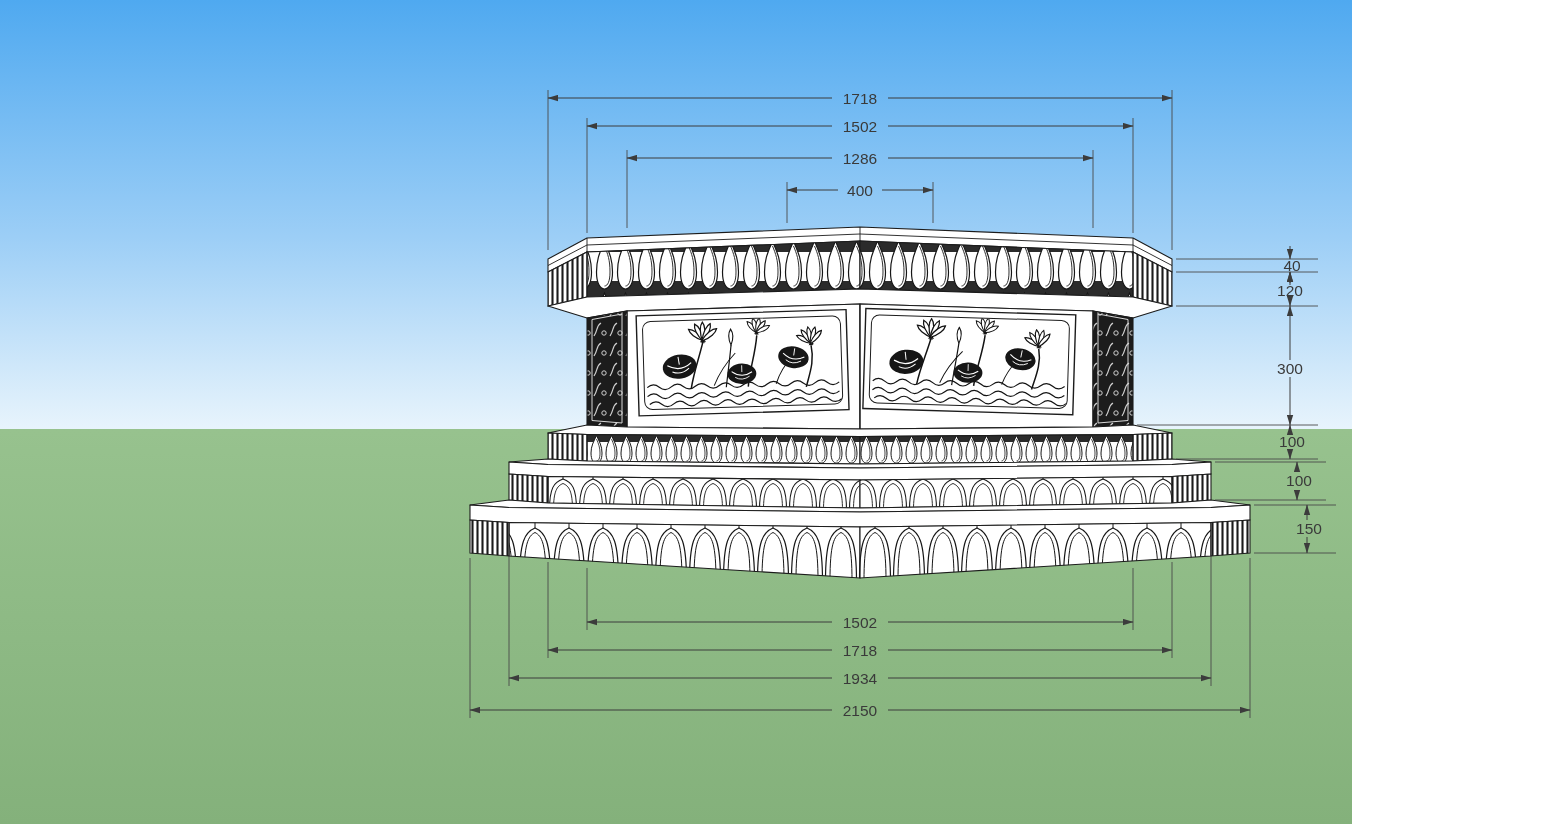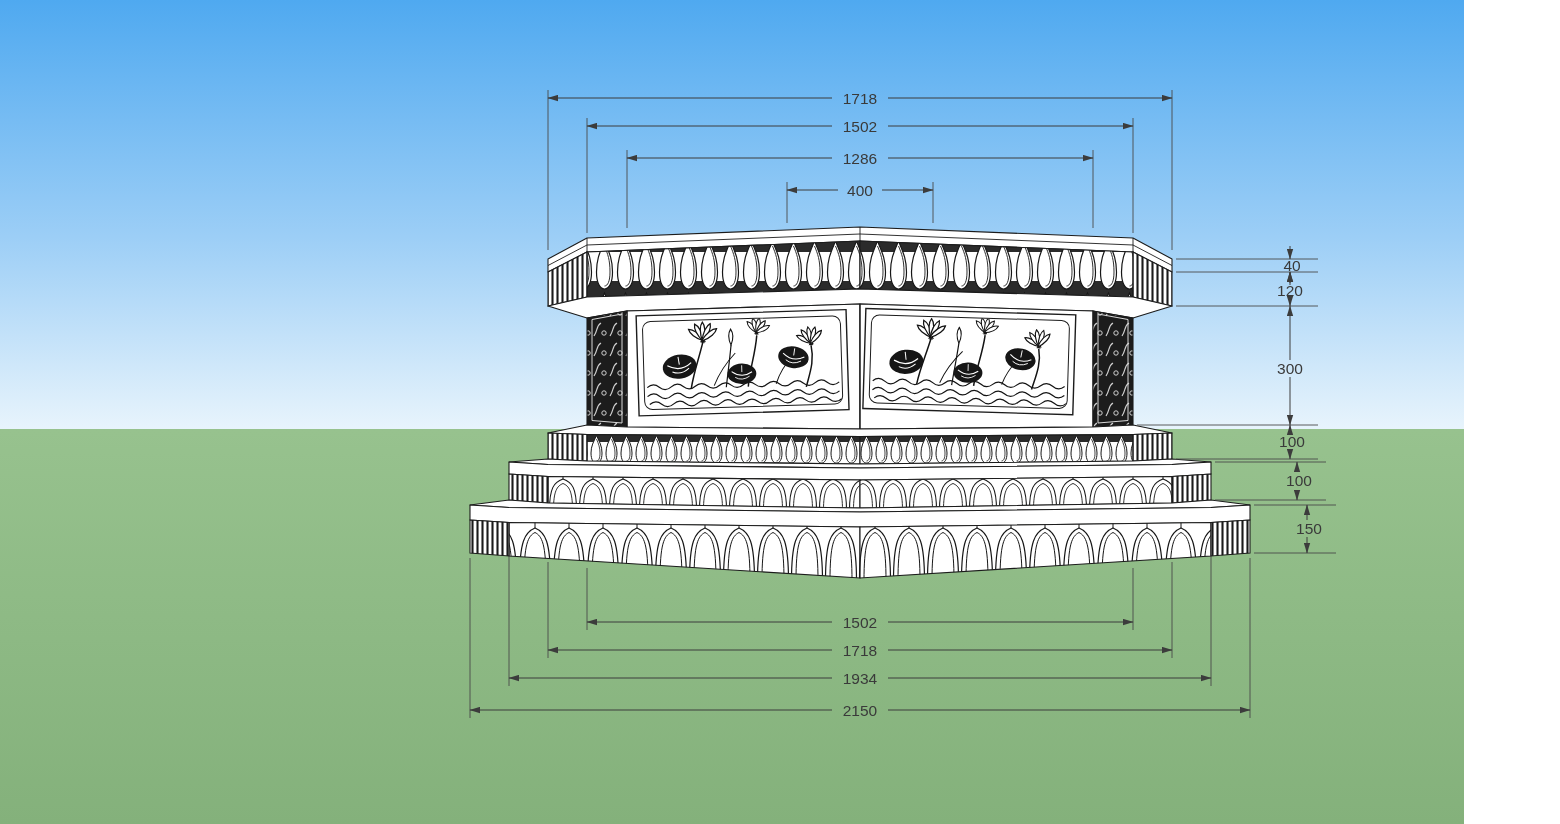--- a/index.html
+++ b/index.html
@@ -1,16 +1,16 @@
 <!DOCTYPE html>
 <html><head>
 <meta charset="utf-8">
 <style>
   html,body{margin:0;padding:0;background:#ffffff;}
-  .viewport{width:1464px;height:824px;position:relative;overflow:hidden;font-family:"Liberation Sans",sans-serif;}
+  .viewport{width:1352px;height:824px;position:relative;overflow:hidden;font-family:"Liberation Sans",sans-serif;}
   svg{display:block;}
   .dimtext{font:15.5px "Liberation Sans",sans-serif;fill:#3a3a3a;}
   .dimline{stroke:#3c3c3c;stroke-width:1;fill:none;}
   .extline{stroke:#4a4a4a;stroke-width:0.9;fill:none;}
   .edge{stroke:#1c1c1c;stroke-width:1.1;fill:#ffffff;stroke-linejoin:round;}
   .thin{stroke:#1c1c1c;stroke-width:0.9;fill:none;}
 </style>
 </head>
 <body>
 

